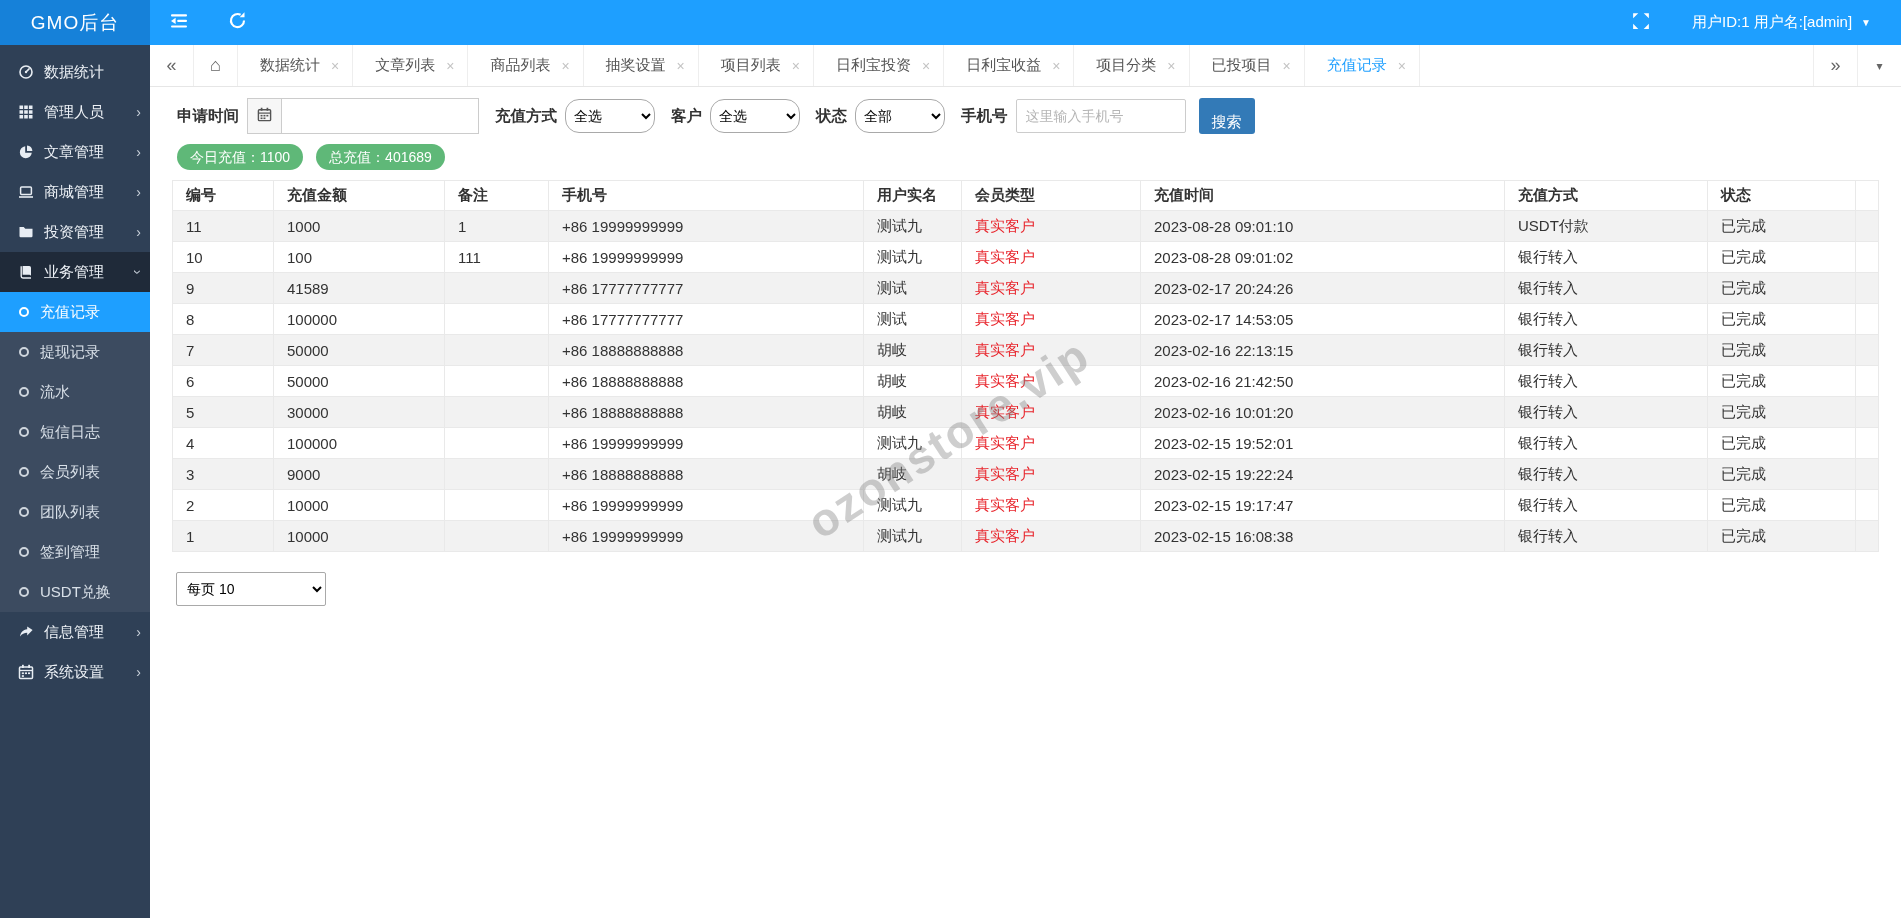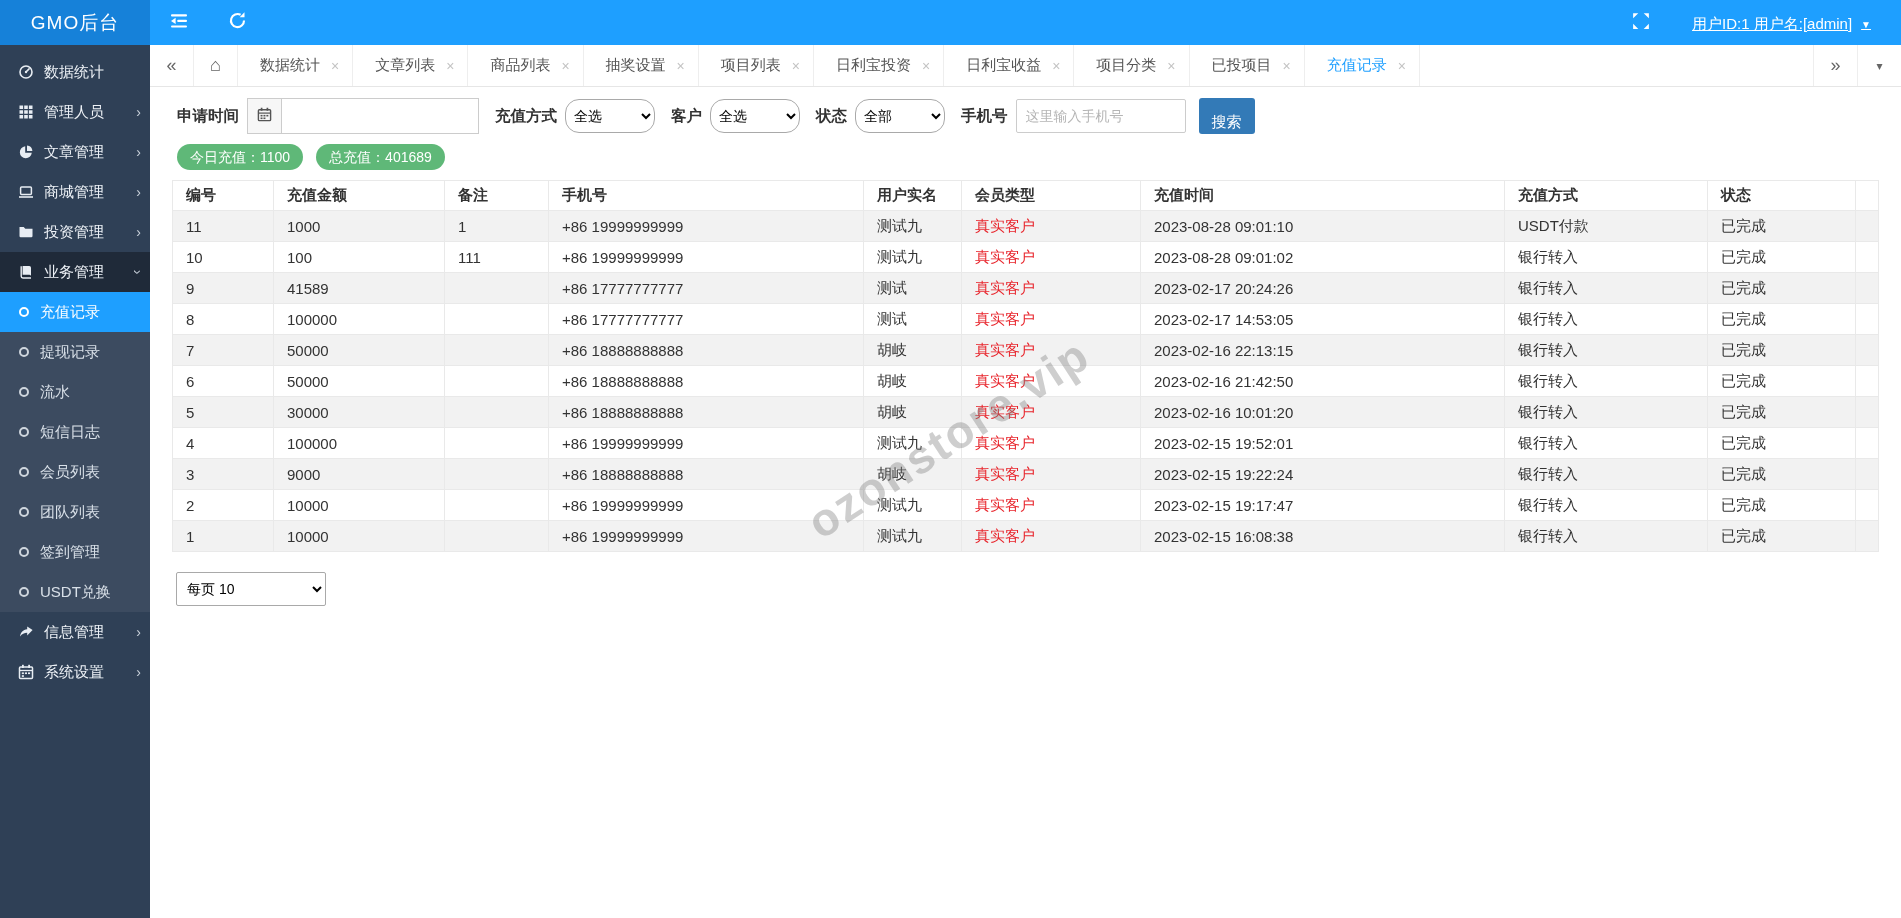--- a/index.html
+++ b/index.html
@@ -7,21 +7,21 @@
   body {
     font-family: "Liberation Sans", "DejaVu Sans", sans-serif;
     background:#fff; overflow:hidden; position:relative; color:#333;
   }
   
   .header { position:absolute; top:0; left:0; right:0; height:45px; background:#1e9fff;
             display:flex; align-items:center; color:#fff; z-index:5; }
   .logo { width:150px; height:45px; background:#1681d9; display:flex; align-items:center;
           justify-content:center; font-size:19px; letter-spacing:1px; }
   .hicon { width:58px; height:45px; display:flex; align-items:center; justify-content:center; cursor:pointer; }
-  .header-right { margin-left:auto; display:flex; align-items:flex-end; gap:42px; padding-right:30px;text-decoration:underline; }
+  .header-right { margin-left:auto; display:flex; align-items:center; gap:42px; padding-right:30px; }
   .user-menu { display:flex; align-items:center; gap:9px; font-size:15px; cursor:pointer; }
   .caret { font-size:10px; }
   
   .sidebar { position:absolute; top:45px; left:0; bottom:0; width:150px; background:#2f4056;
              font-size:15px; color:#eef2f7; z-index:4; padding-top:7px; }
   .side-item { height:40px; display:flex; align-items:center; padding-left:18px; position:relative; cursor:pointer; }
   .side-item .ic { width:16px; height:16px; margin-right:10px; flex:0 0 auto; color:#e8edf3; }
   .side-item .ic svg { width:16px; height:16px; display:block; }
   .side-item .arrow { position:absolute; right:9px; font-size:14px; color:#c8d0da; }
   .side-item.open { background:#1f2a39; }

